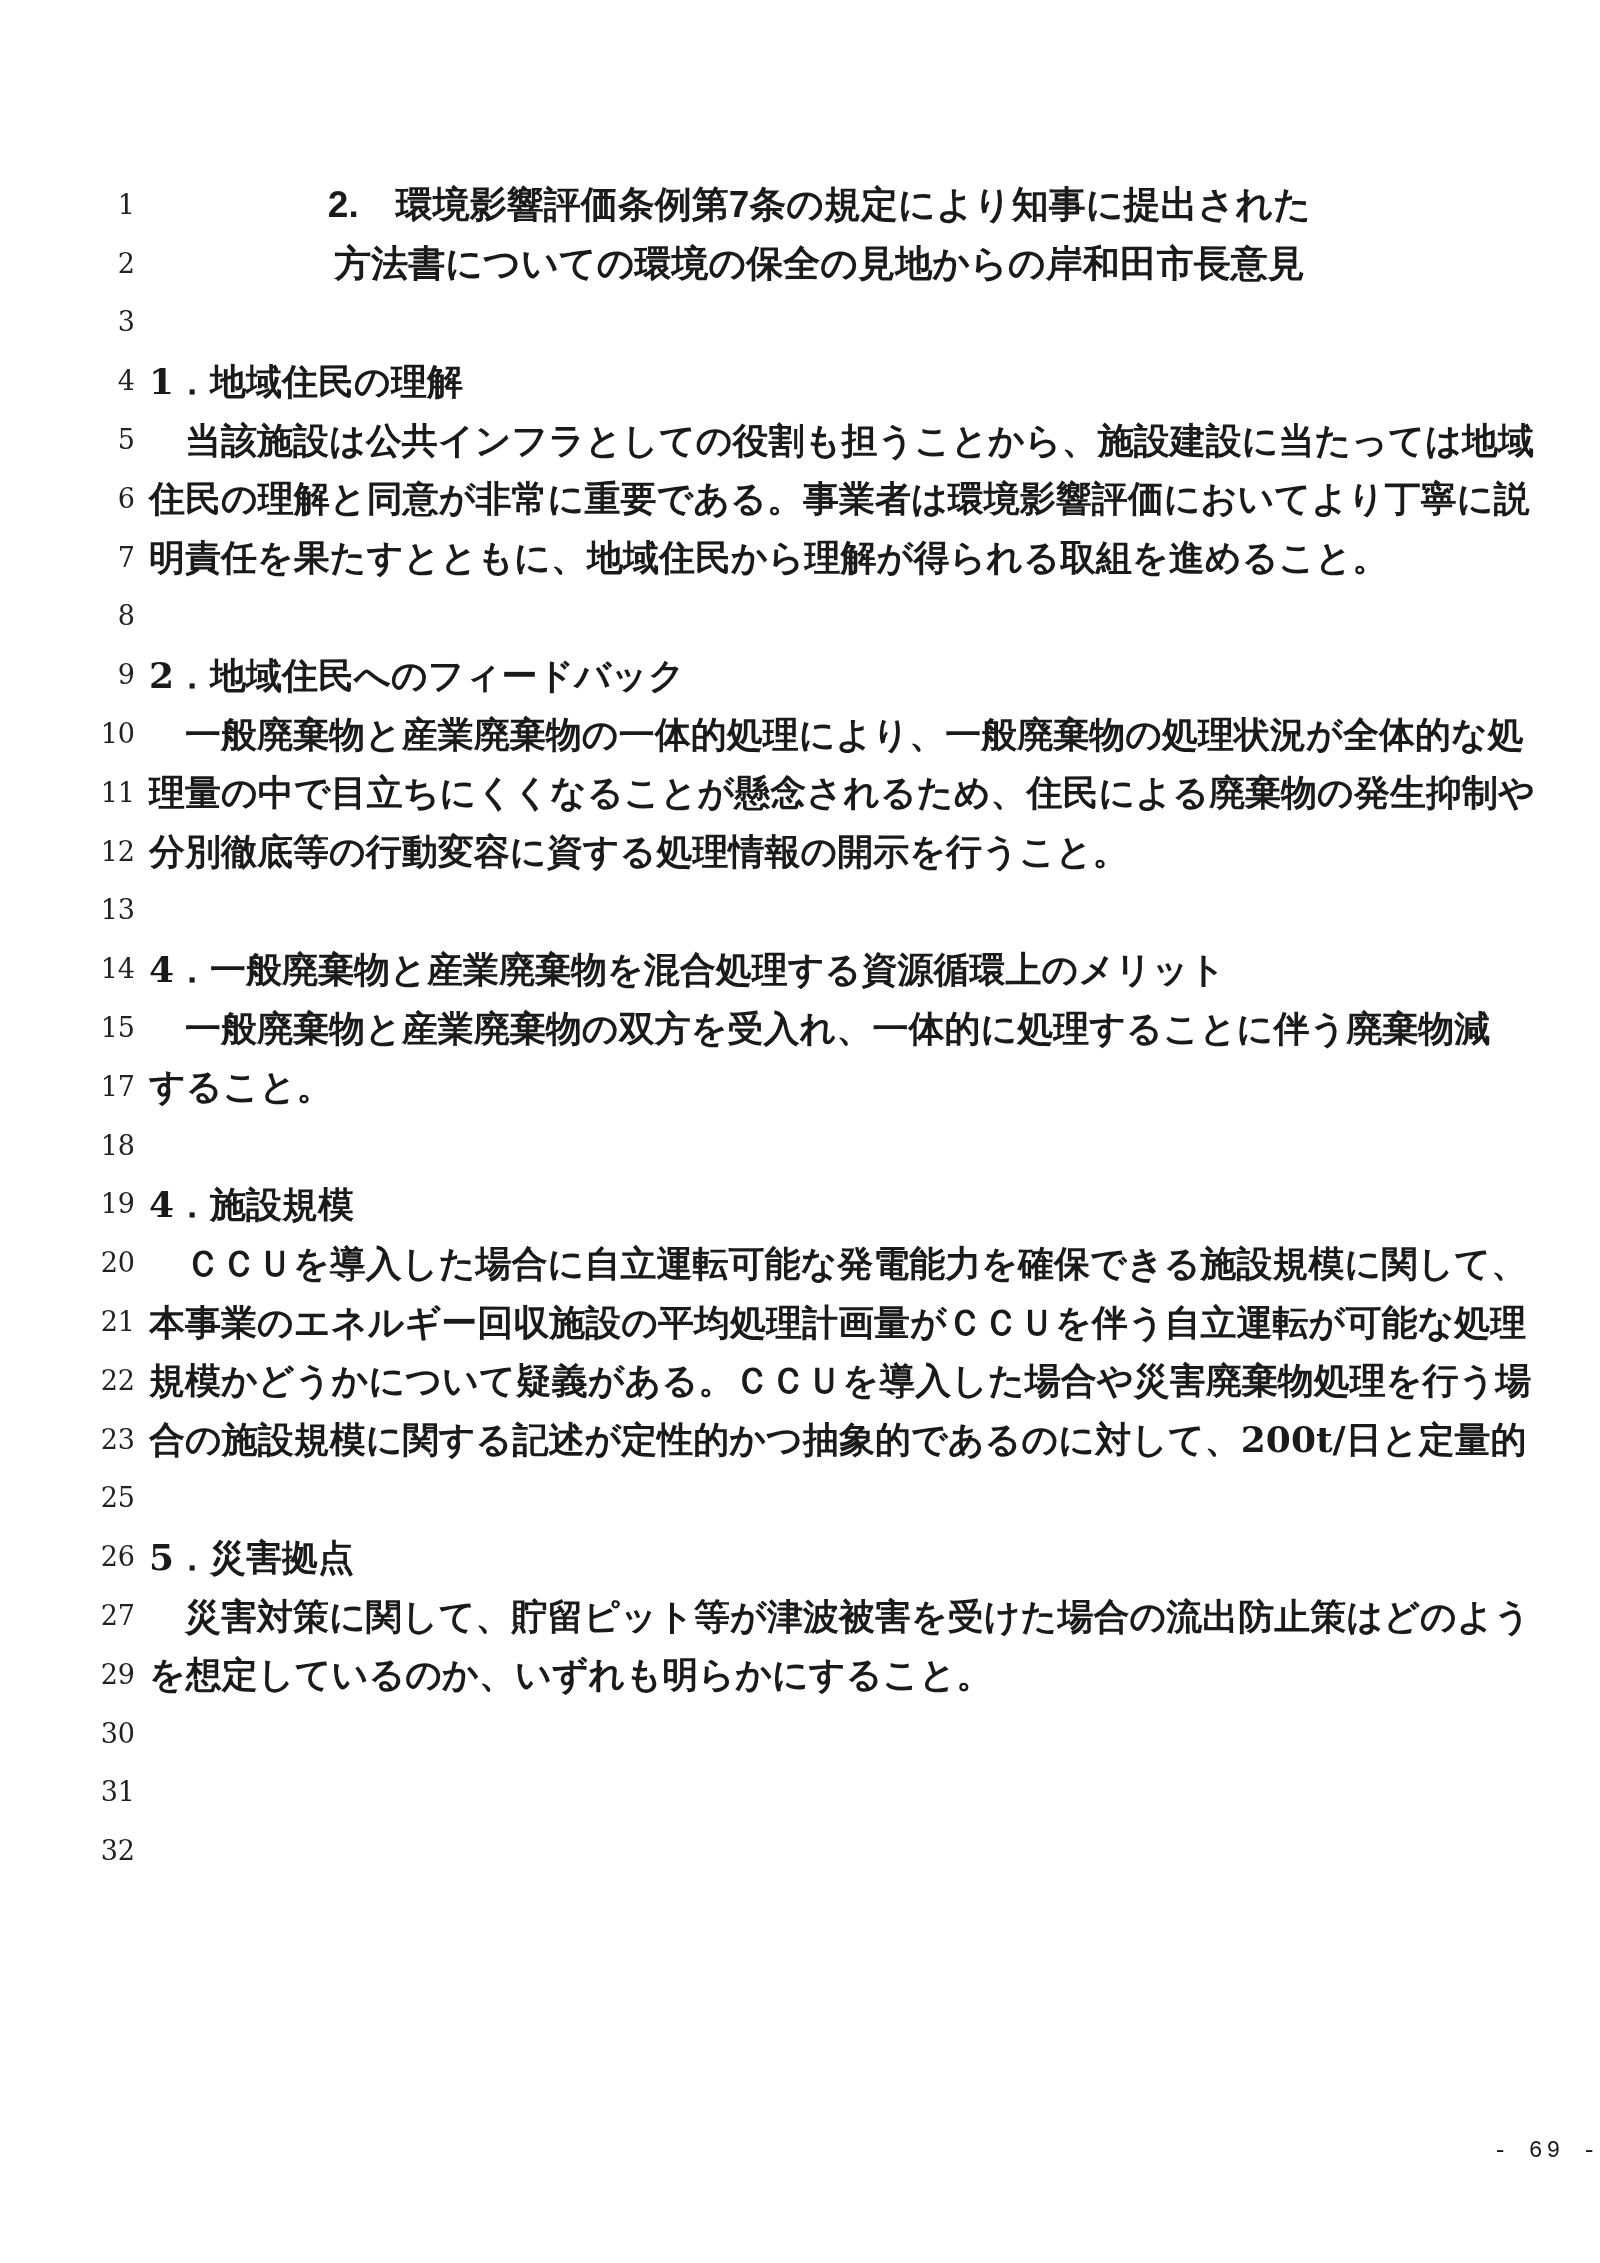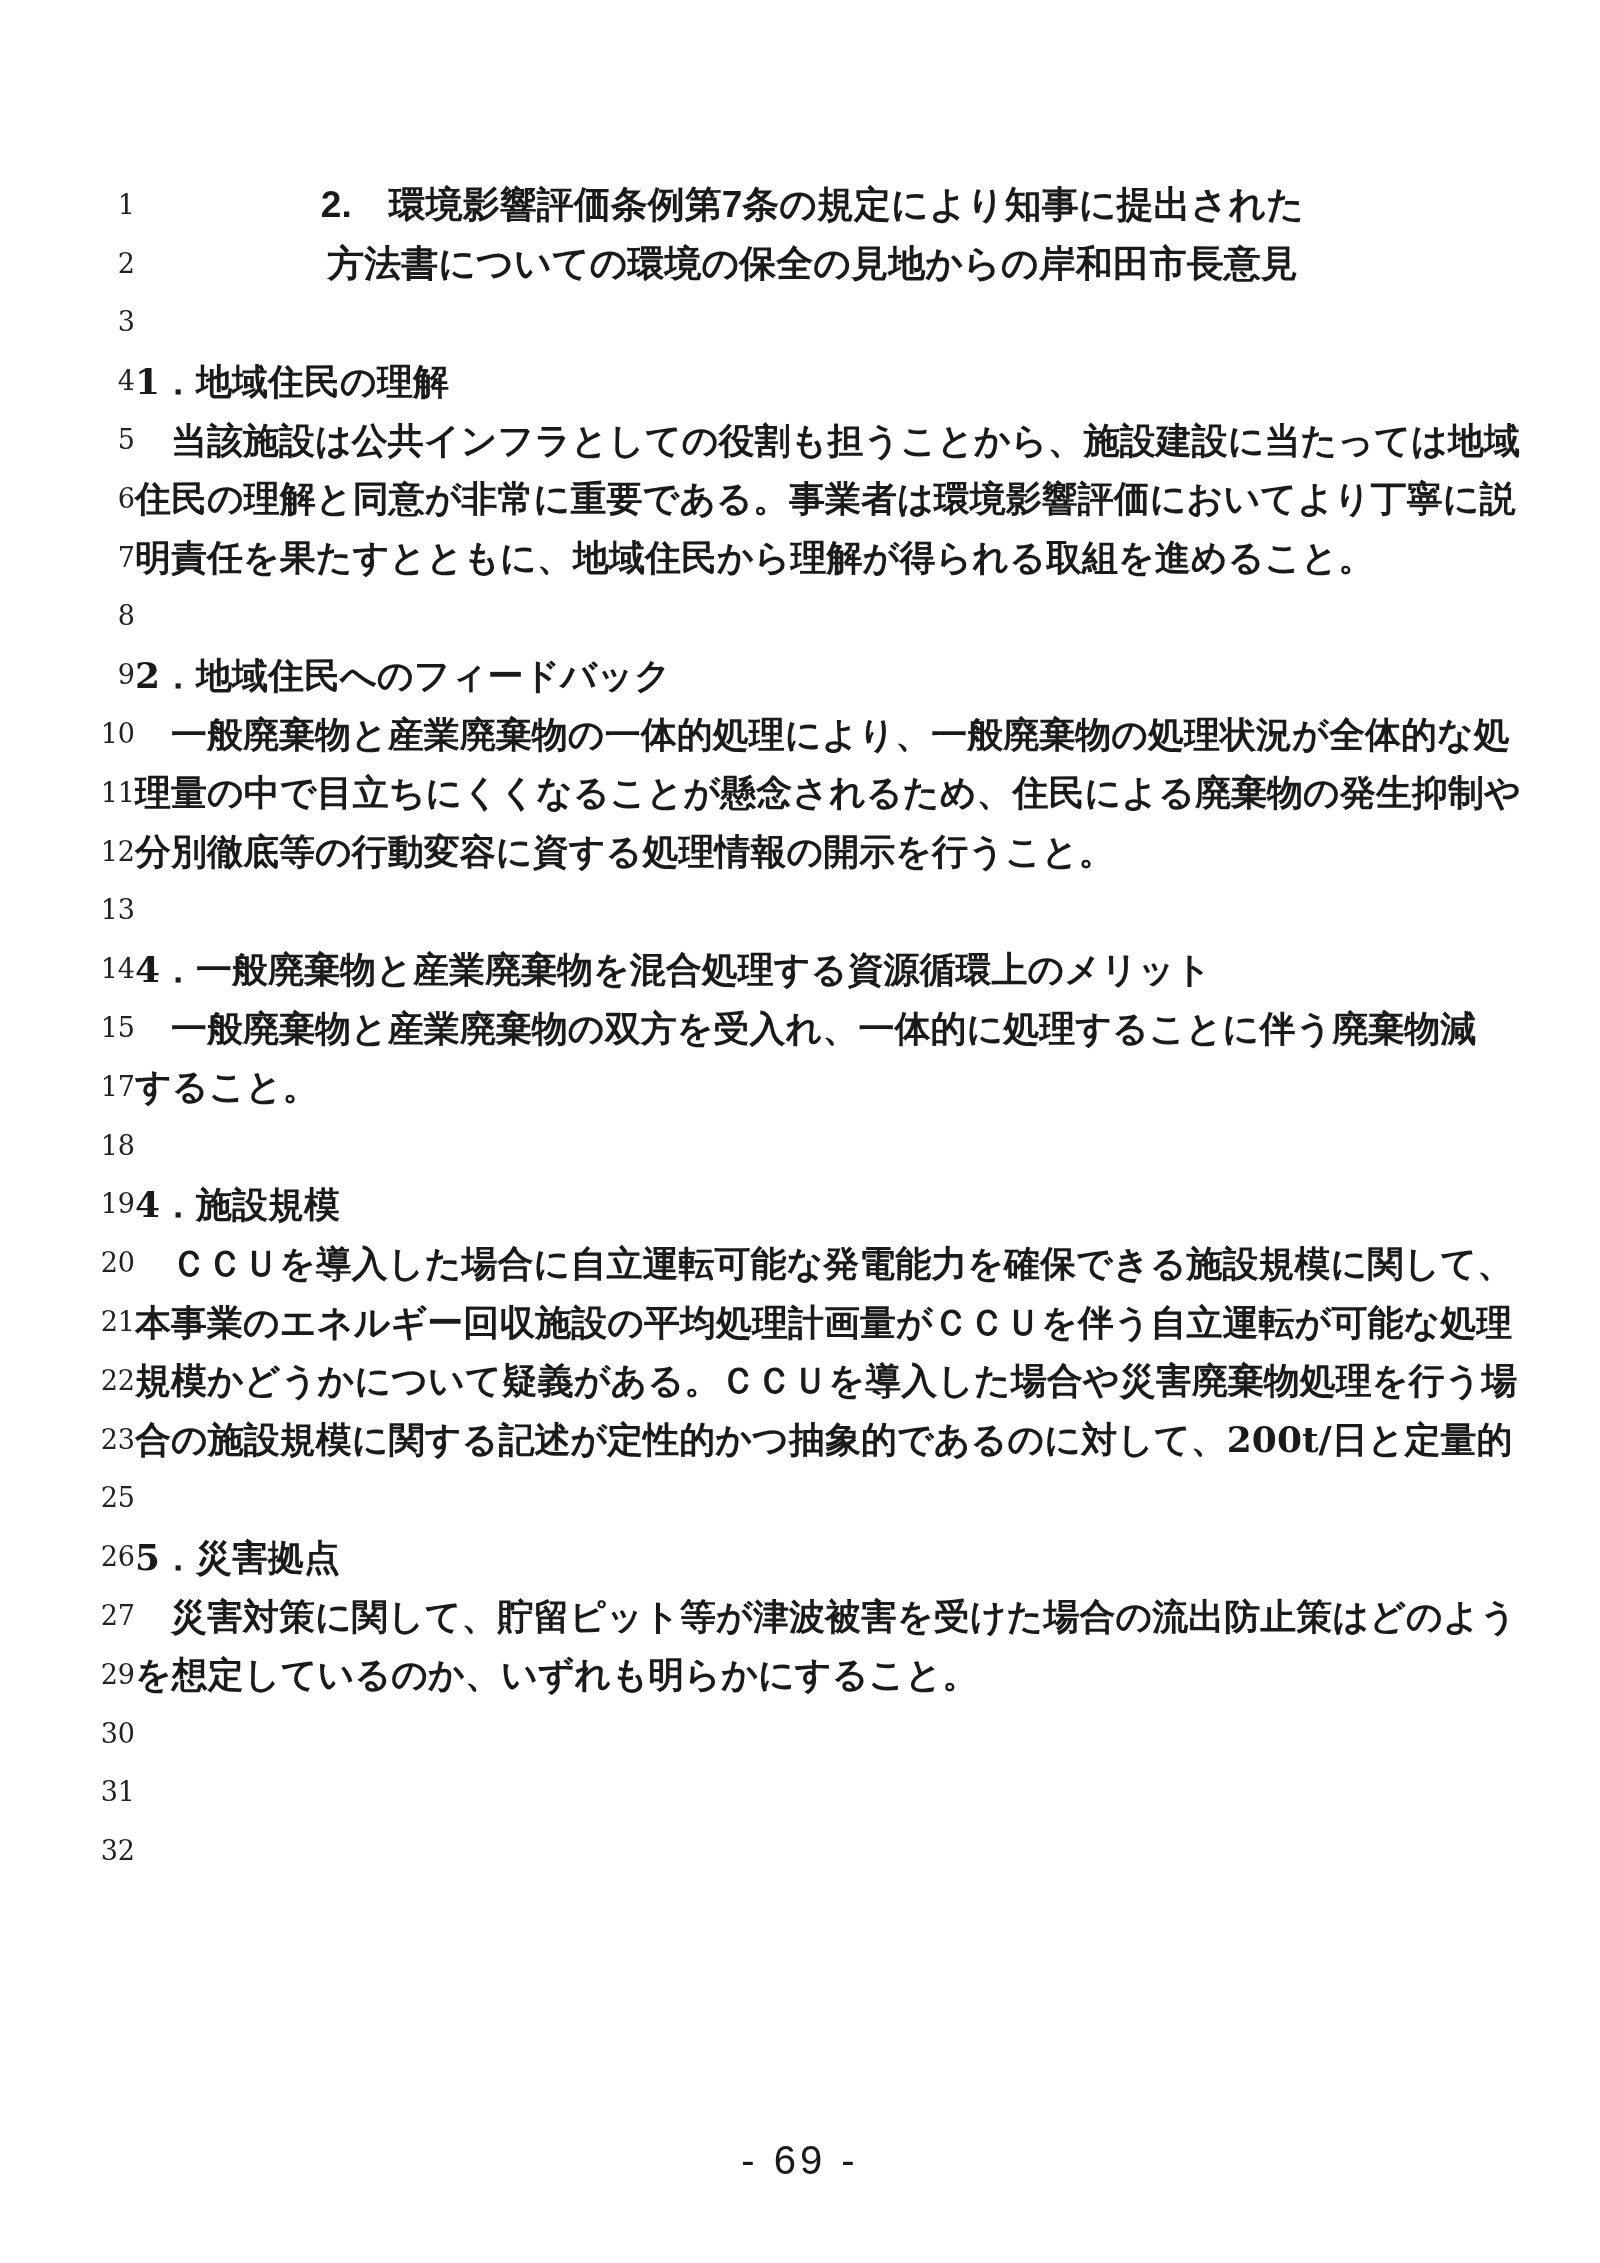--- a/index.html
+++ b/index.html
@@ -30,43 +30,44 @@
   .num {
     flex: none;
     width: 135px;
     text-align: right;
     font-size: 27px;
     color: #222222;
     font-family: "DejaVu Serif", "Liberation Serif", serif;
   }
   .txt {
     flex: 1;
+    margin-left: 14px;
     font-size: 36px;
     line-height: 1;
     white-space: nowrap;
     font-family: "DejaVu Serif", "Liberation Serif", serif;
   }
   .txt.title {
     text-align: center;
     margin-right: 110px;
     font-family: "Liberation Sans", "DejaVu Sans", sans-serif;
     font-weight: 700;
     font-size: 37px;
   }
   .txt.body { font-weight: 700; }
   .footer {
     position: absolute;
     top: 2138px;
     left: 0;
     width: 100%;
-    text-align: center;
-    font-size: 40px;
+    text-align: right;
+    font-size: 23px;
     letter-spacing: 4px;
     color: #1a1a1a;
-    font-family: Liberation Sans, sans-serif;
+    font-family: Liberation Mono, monospace;
   }
 </style>
 </head>
 <body>
 
 <div class="page">
   <div class="lines">
       <div class="row">
     <div class="num">1</div>
     <div class="txt title">2.　環境影響評価条例第7条の規定により知事に提出された</div>

